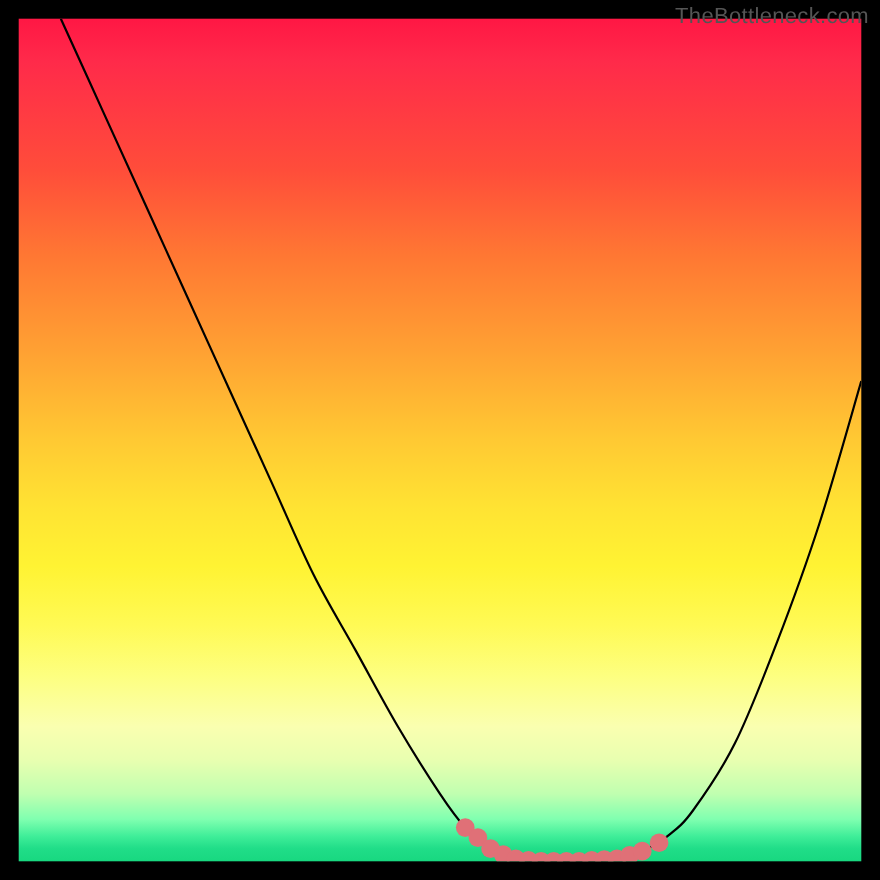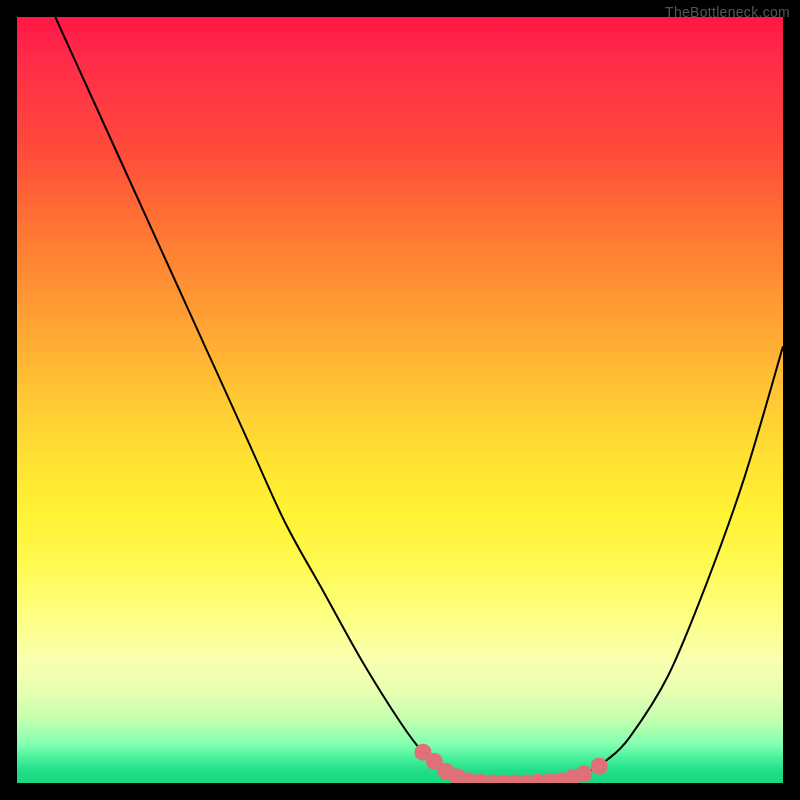--- a/index.html
+++ b/index.html
@@ -28,21 +28,21 @@
       #80ffb0 95%,
       #40ee99 97%,
       #20dd88 98.5%,
       #18d880 100%);
   }
   .watermark {
     position: absolute;
     top: 4px;
     right: 10px;
     color: #555;
-    font-size: 14px;
+    font-size: 20px;
     font-weight: 500;
     letter-spacing: 0.3px;
   }
   svg.curves { position: absolute; left: 0; top: 0; width: 766px; height: 766px; }
 </style>
 </head>
 <body>
 
 <div class="chart-container">
   <div class="plot-area">

